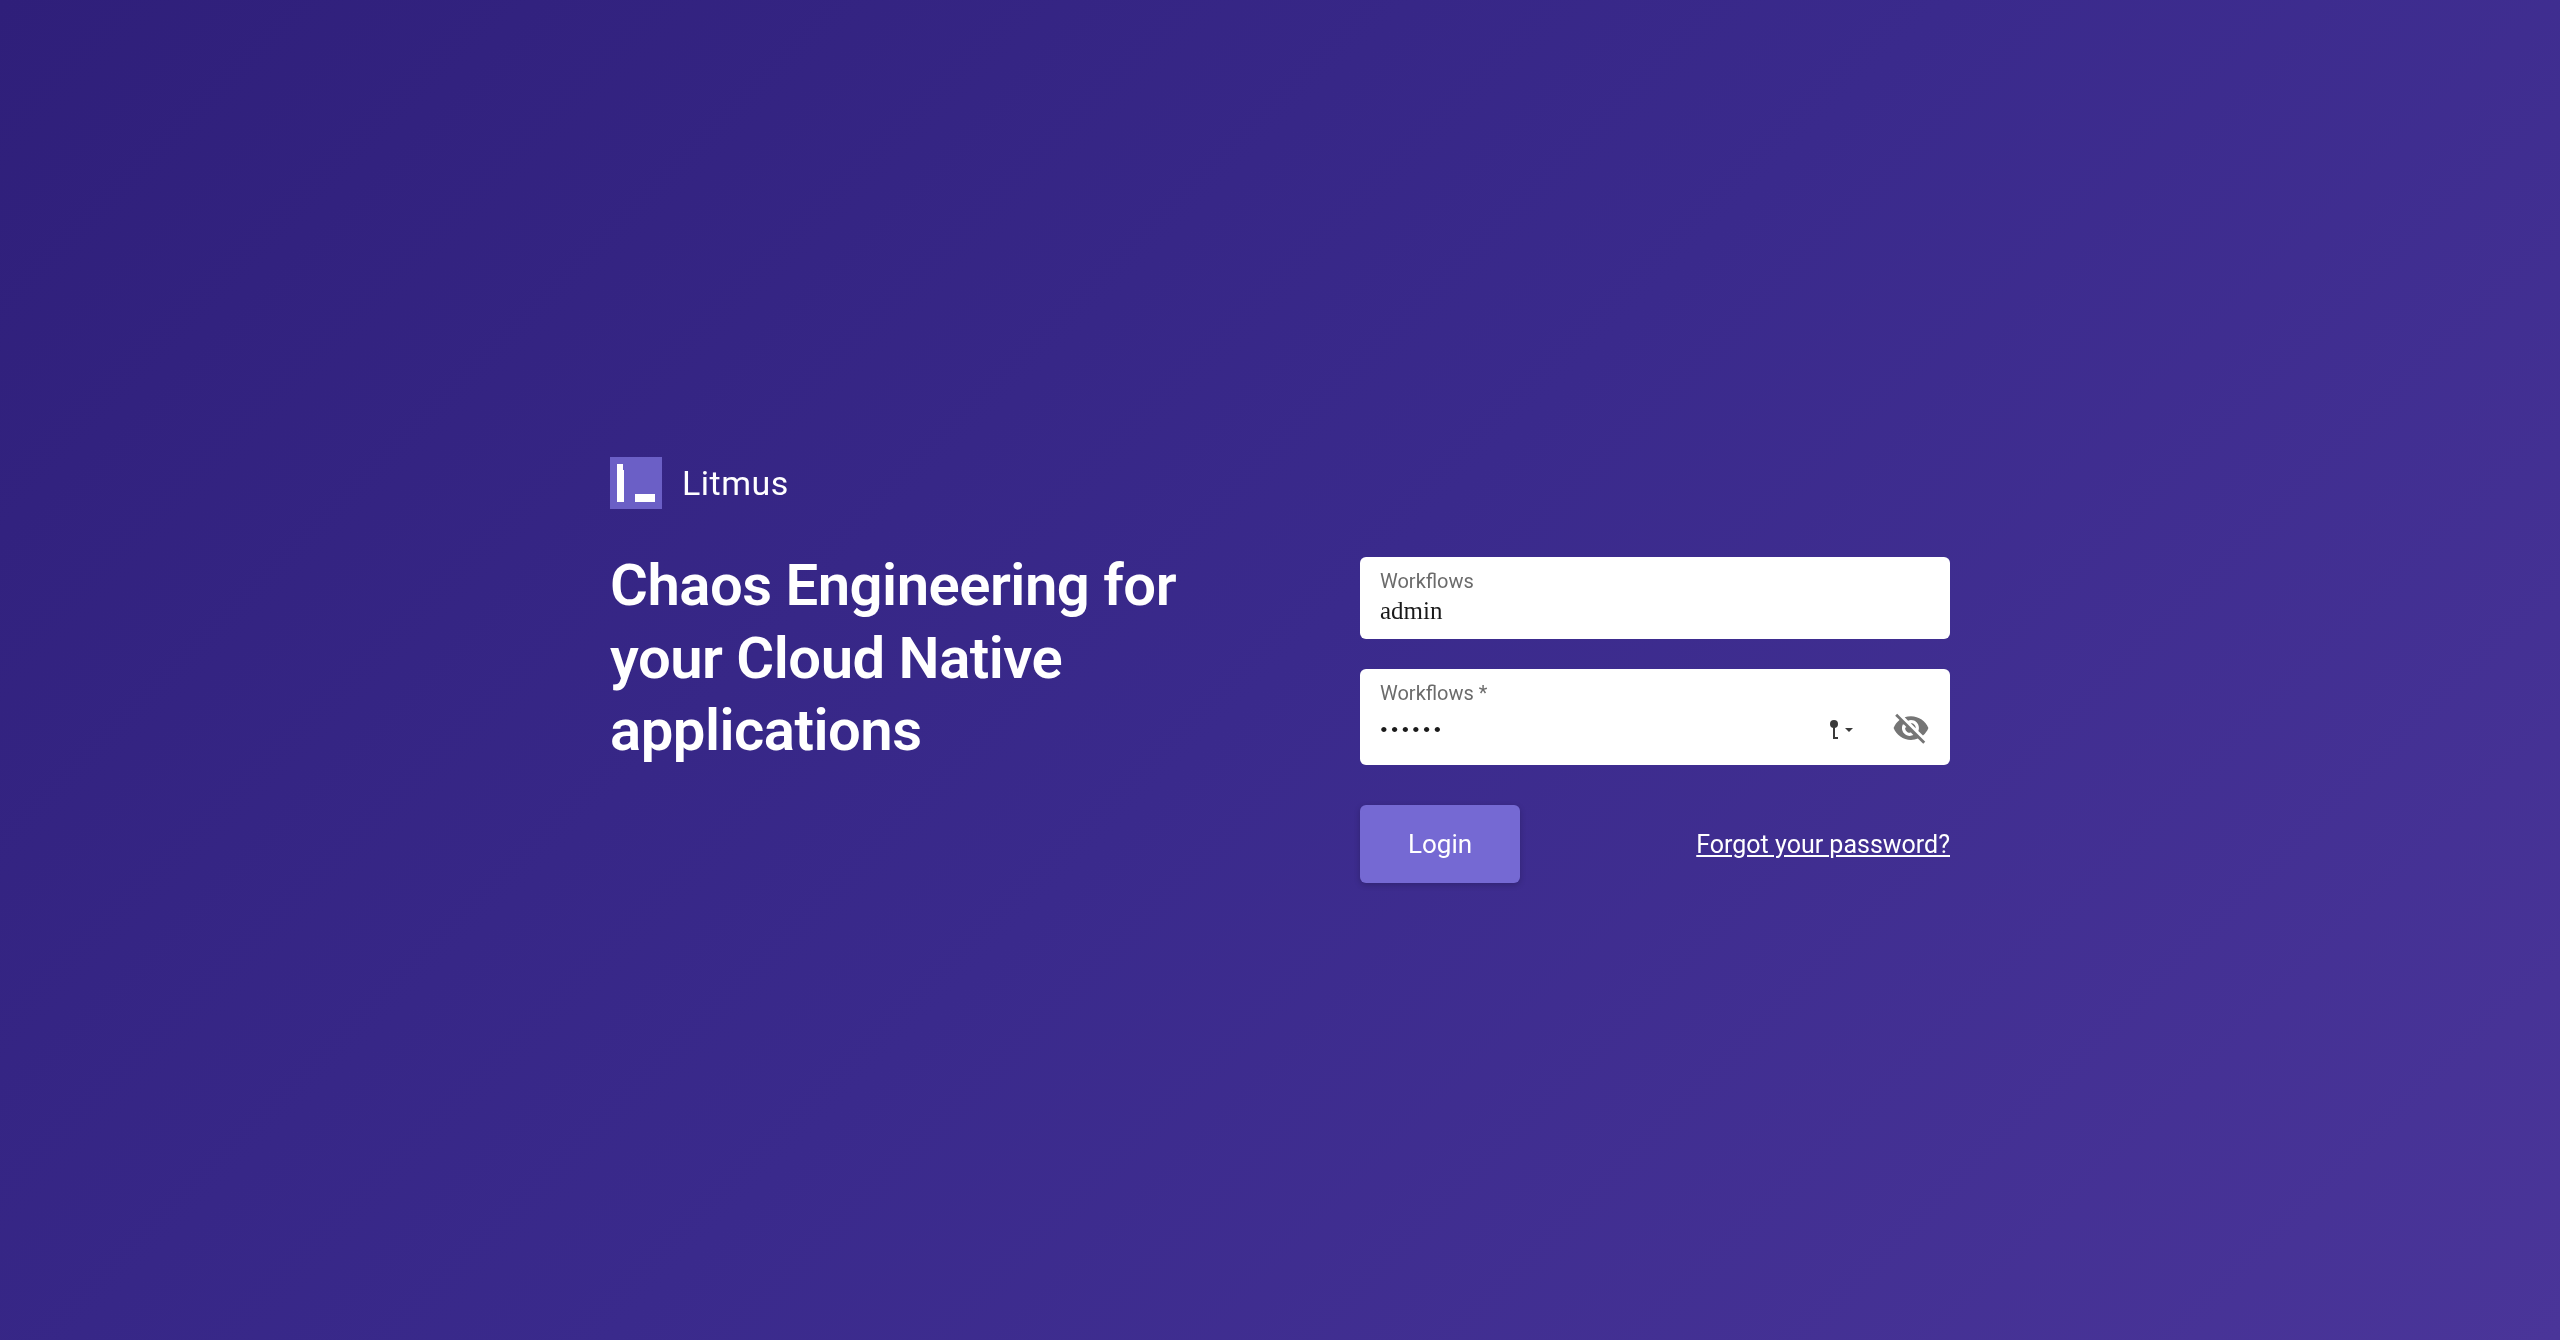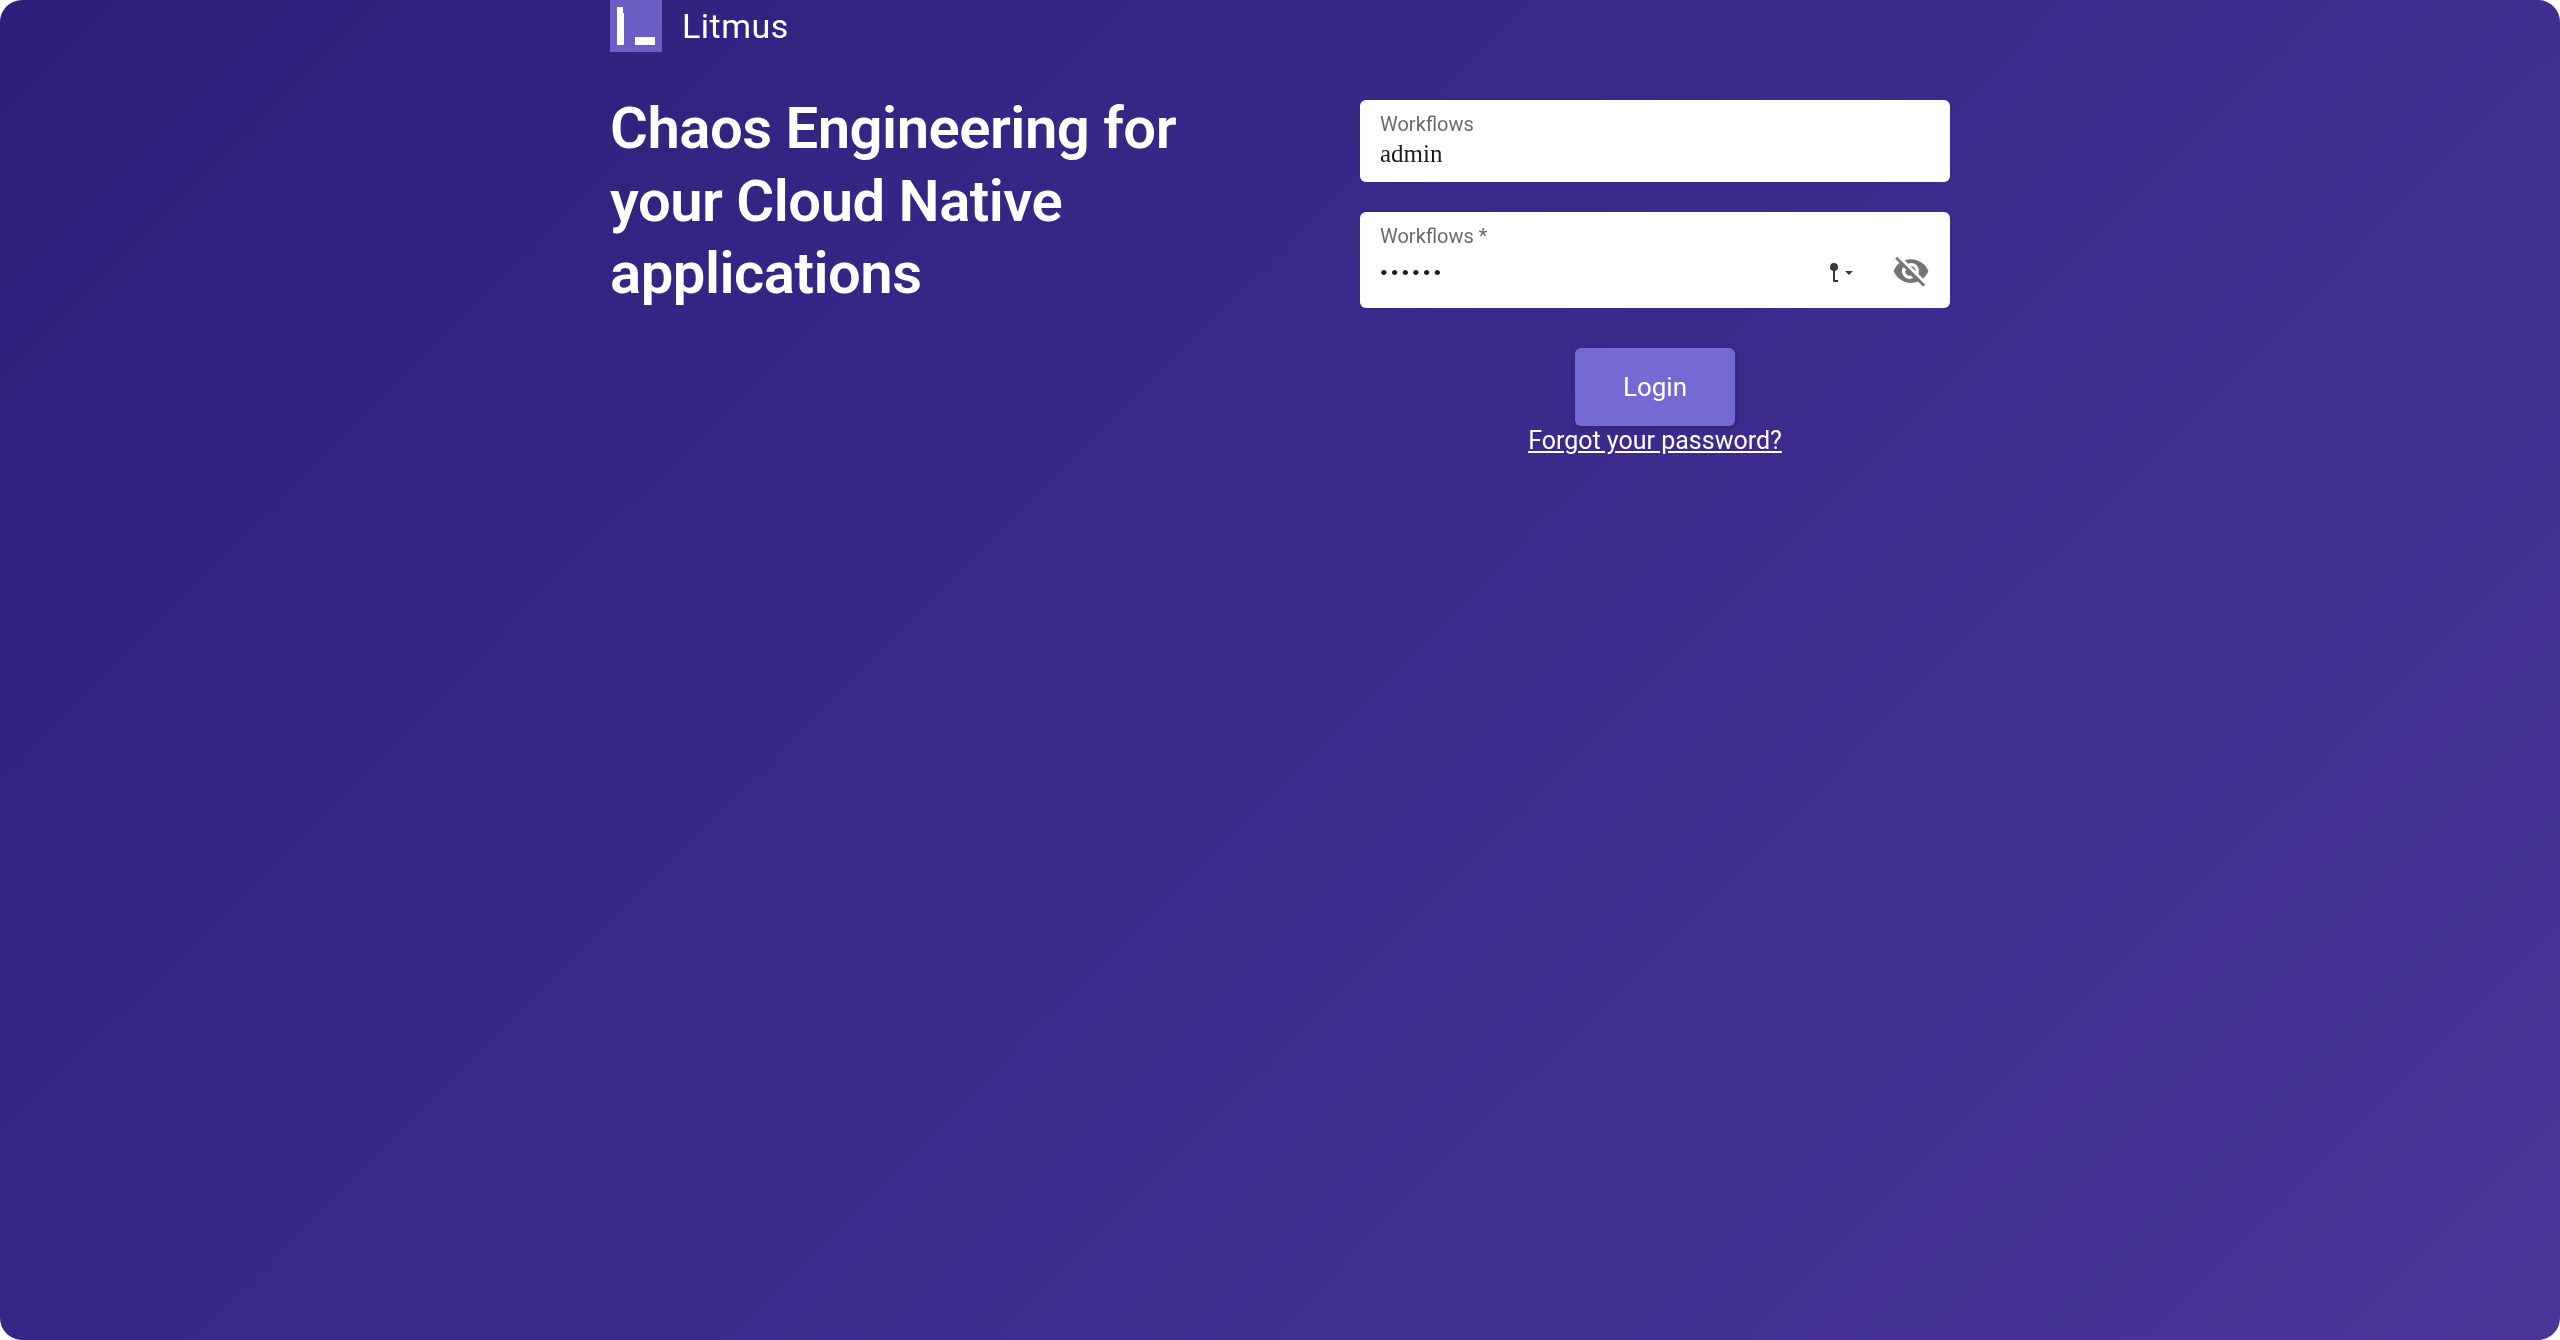--- a/index.html
+++ b/index.html
@@ -13,23 +13,22 @@
       height: 100%;
       font-family: -apple-system, BlinkMacSystemFont, "Segoe UI", Roboto, "Helvetica Neue", Arial, sans-serif;
       overflow: hidden;
     }
     
     .page {
       width: 100%;
       height: 100vh;
       background: linear-gradient(135deg, #2f1f7a 0%, #3a2a8c 50%, #4a3599 100%);
       display: flex;
-      align-items: flex-start;
+      align-items: center;
       justify-content: center;
-      border-radius: 22px;
     }
     
     .content {
       display: flex;
       gap: 70px;
       max-width: 1520px;
       width: 100%;
       padding: 0 40px;
       align-items: flex-start;
       justify-content: center;
@@ -160,21 +159,20 @@
       color: #757575;
       cursor: pointer;
       margin-left: 30px;
     }
     
     .actions {
       display: flex;
       align-items: center;
       justify-content: space-between;
       margin-top: 40px;
-      flex-direction: column;
     }
     
     .login-btn {
       background: #7569d3;
       color: #fff;
       border: none;
       border-radius: 6px;
       padding: 24px 48px;
       font-size: 26px;
       font-weight: 400;

